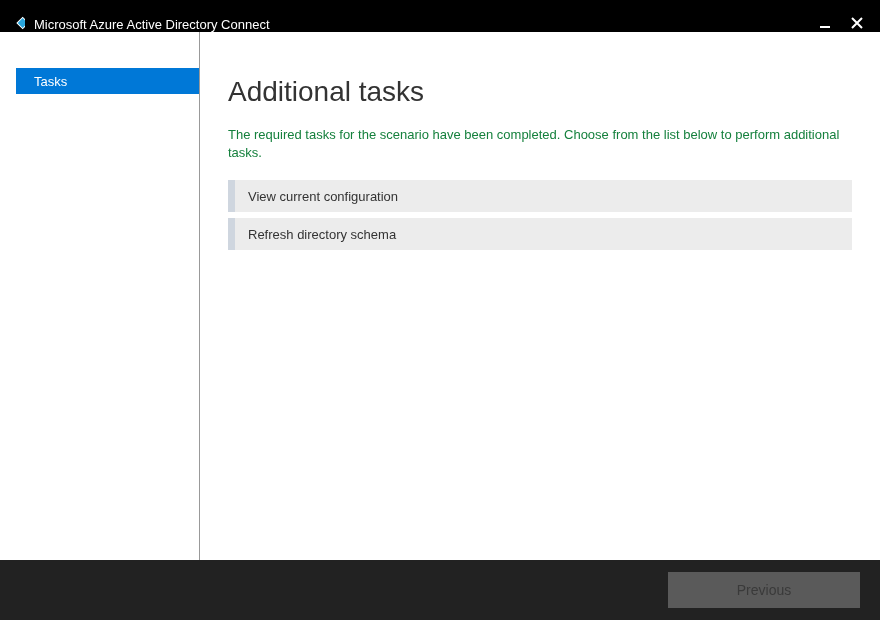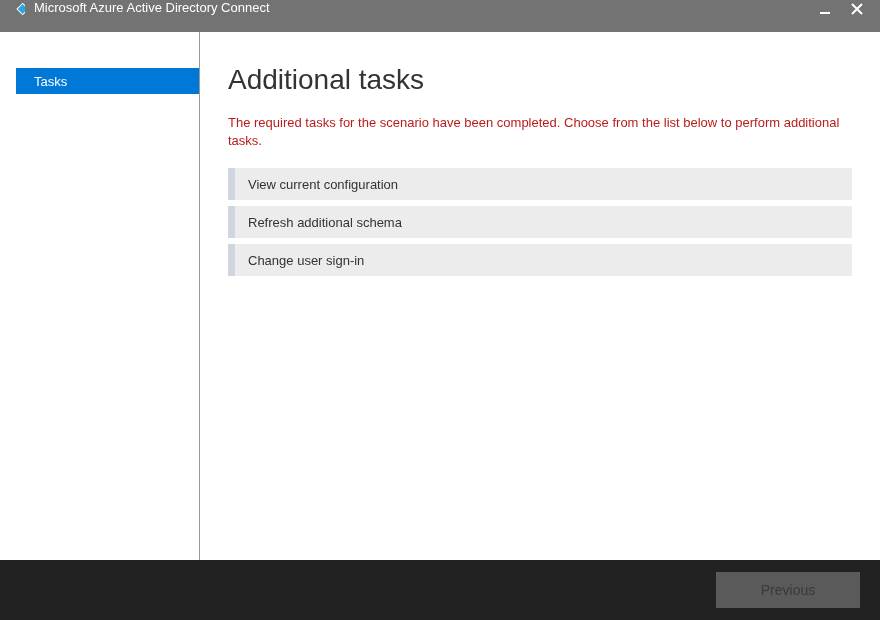--- a/index.html
+++ b/index.html
@@ -10,24 +10,24 @@
     }
     body {
       width: 880px;
       height: 620px;
       background: #fff;
       overflow: hidden;
       position: relative;
     }
     .titlebar {
       height: 32px;
-      background: #737373;
+      background: #000000;
       color: #fff;
       display: flex;
-      align-items: flex-start;
+      align-items: flex-end;
       padding: 0 8px;
     }
     .titlebar-icon {
       width: 18px;
       height: 18px;
       margin-right: 8px;
       display: flex;
       align-items: center;
       justify-content: center;
     }
@@ -70,30 +70,31 @@
       cursor: pointer;
       color: #333;
     }
     .sidebar-item.active {
       background: #0078d7;
       color: #fff;
     }
     .main {
       flex: 1;
       padding: 32px 28px 29px 28px;
+      margin-top: 12px;
     }
     .page-heading {
       font-size: 28px;
       font-weight: 300;
       color: #333;
       margin-bottom: 18px;
     }
     .page-description {
       font-size: 13px;
-      color: #b91c1c;
+      color: #15803d;
       line-height: 1.4;
       margin-bottom: 18px;
     }
     .task-list {
       display: flex;
       flex-direction: column;
       gap: 6px;
     }
     .task-item {
       height: 32px;
@@ -122,21 +123,21 @@
       right: 0;
       height: 60px;
       background: #222222;
       display: flex;
       align-items: center;
       justify-content: flex-end;
       padding-right: 20px;
       gap: 14px;
     }
     .footer-btn {
-      width: 144px;
+      width: 192px;
       height: 36px;
       background: #5a5a5a;
       color: #3a3a3a;
       font-size: 14px;
       display: flex;
       align-items: center;
       justify-content: center;
       cursor: default;
       border: none;
     }
@@ -174,24 +175,21 @@
 
   <div class="main">
     <h1 class="page-heading">Additional tasks</h1>
     <p class="page-description">The required tasks for the scenario have been completed. Choose from the list below to perform additional tasks.</p>
 
     <div class="task-list">
       <div class="task-item">
         <span>View current configuration</span>
       </div>
       <div class="task-item">
-        <span>Refresh additional schema</span>
-      </div>
-      <div class="task-item">
-        <span>Change user sign-in</span>
+        <span>Refresh directory schema</span>
       </div>
     </div>
   </div>
 </div>
 
 <div class="footer">
   <button class="footer-btn">Previous</button>
 </div>
 
 </body></html>

